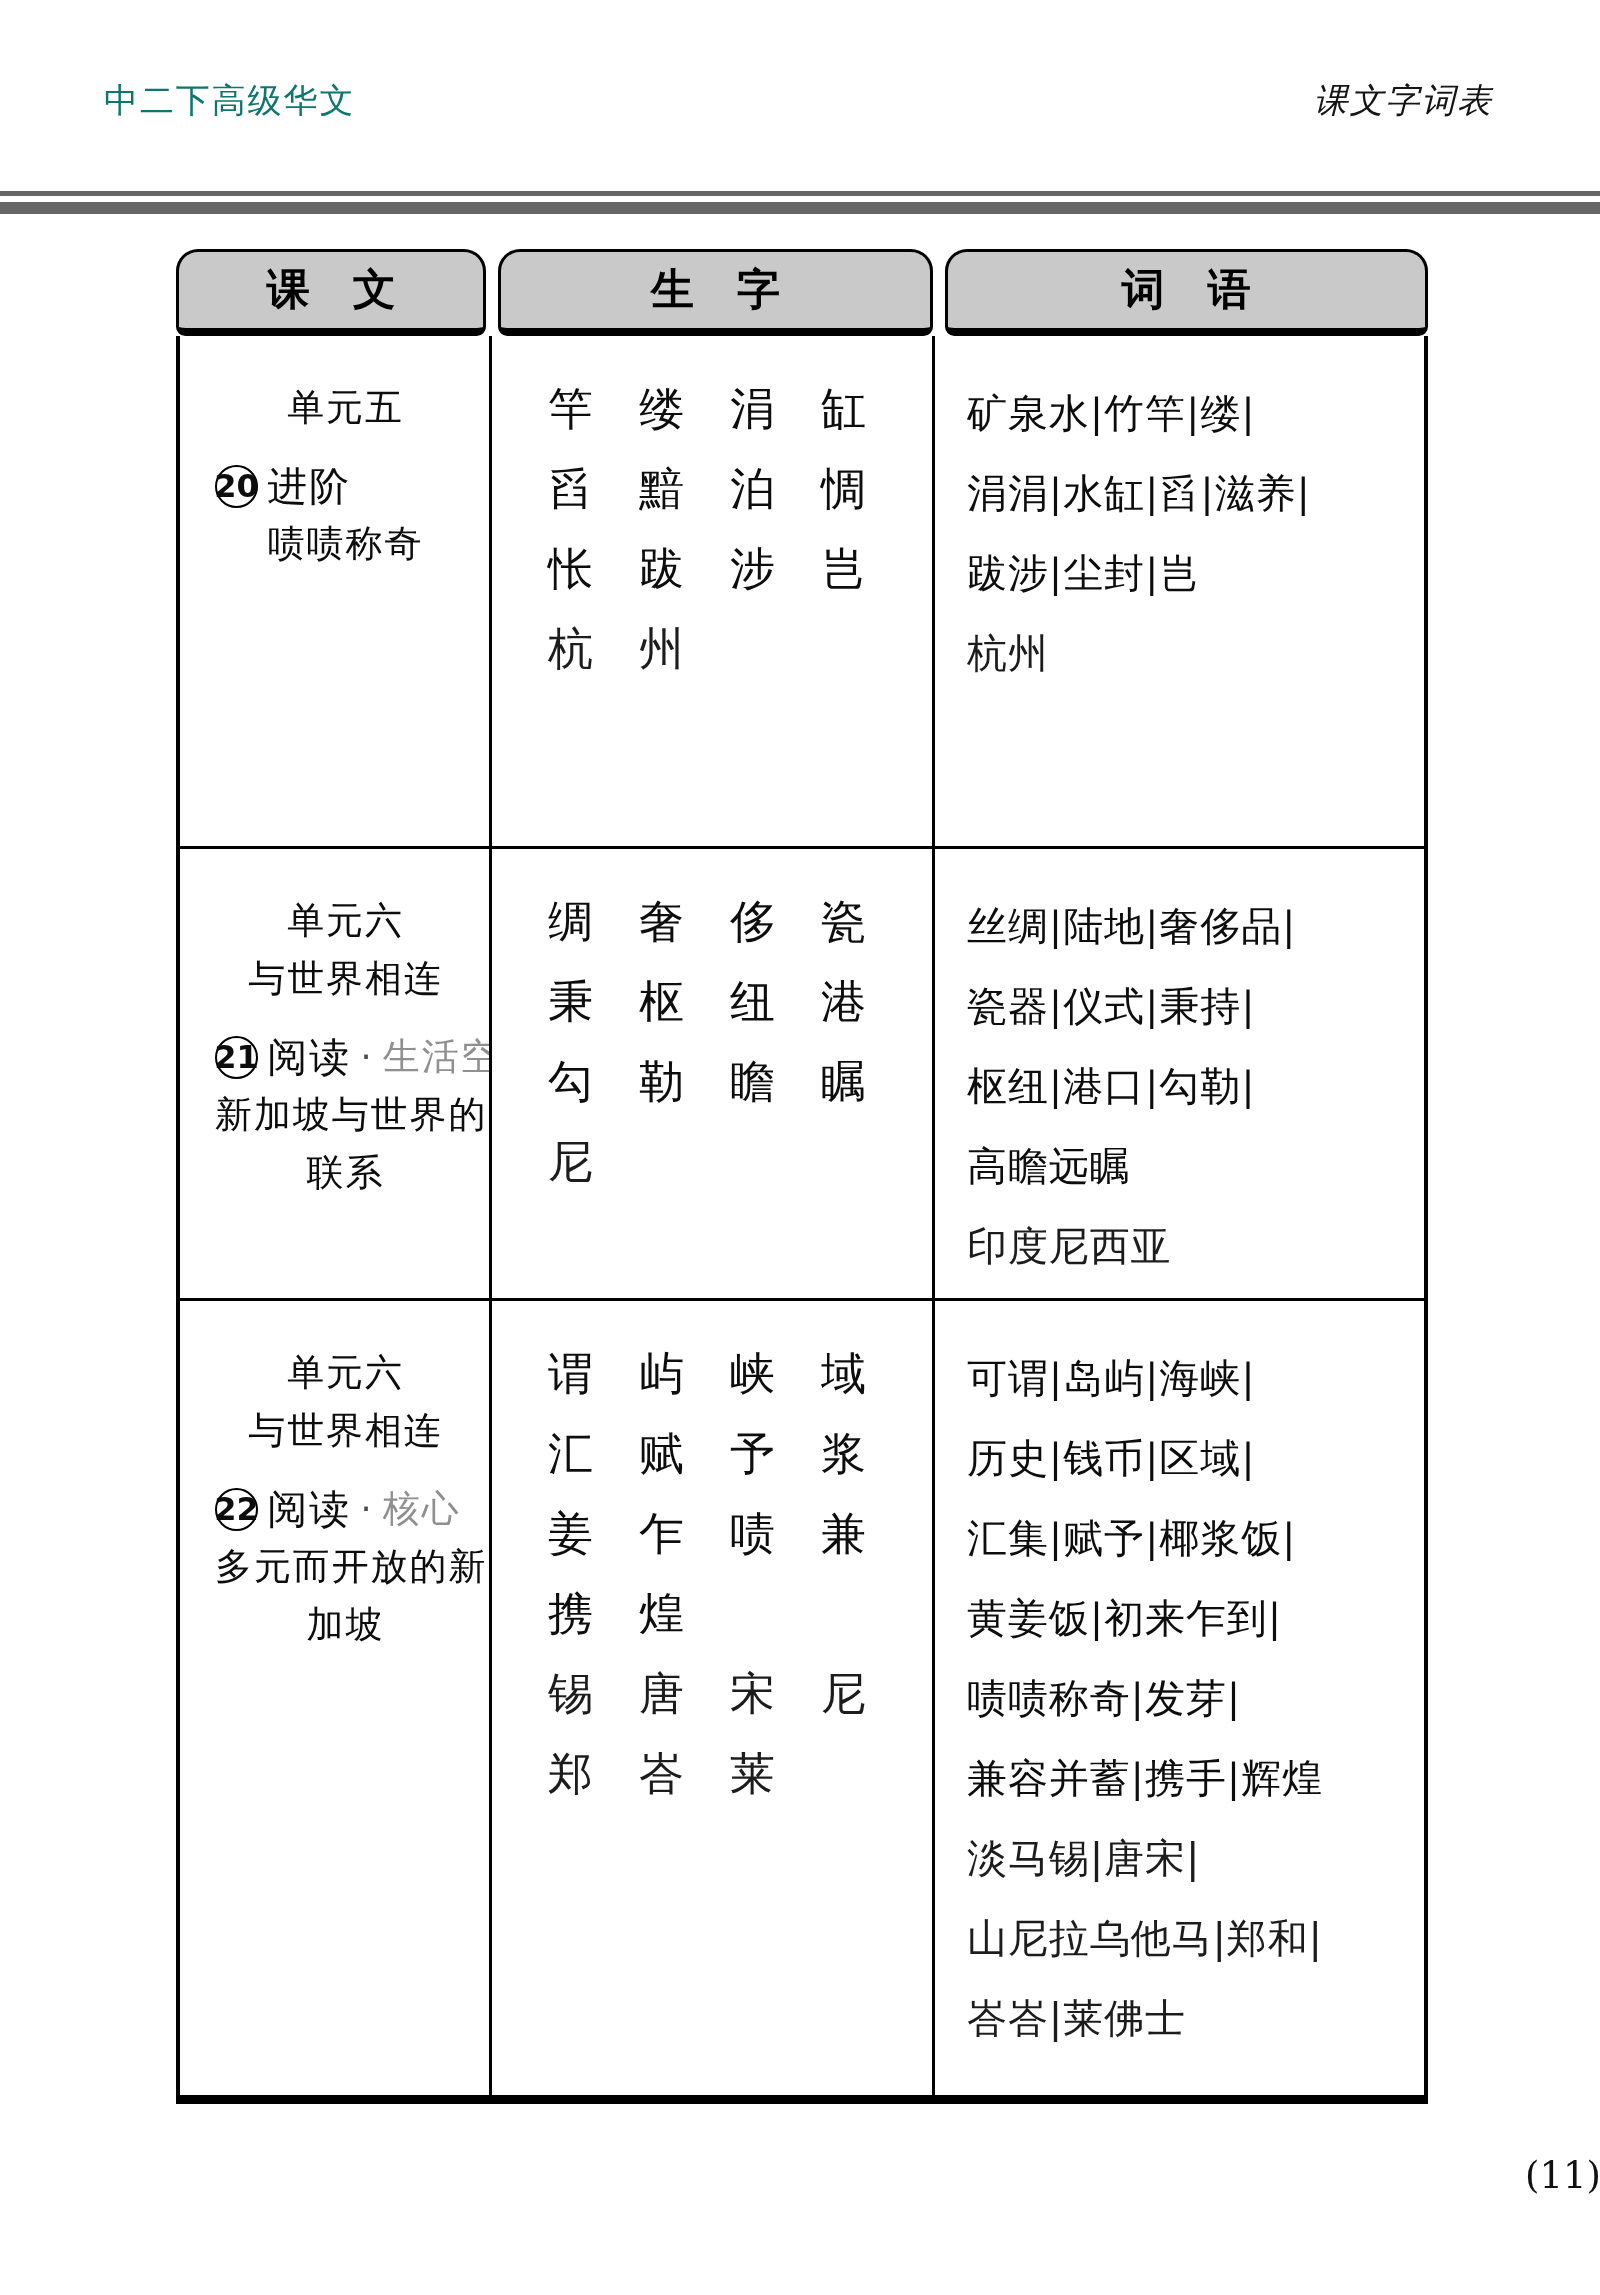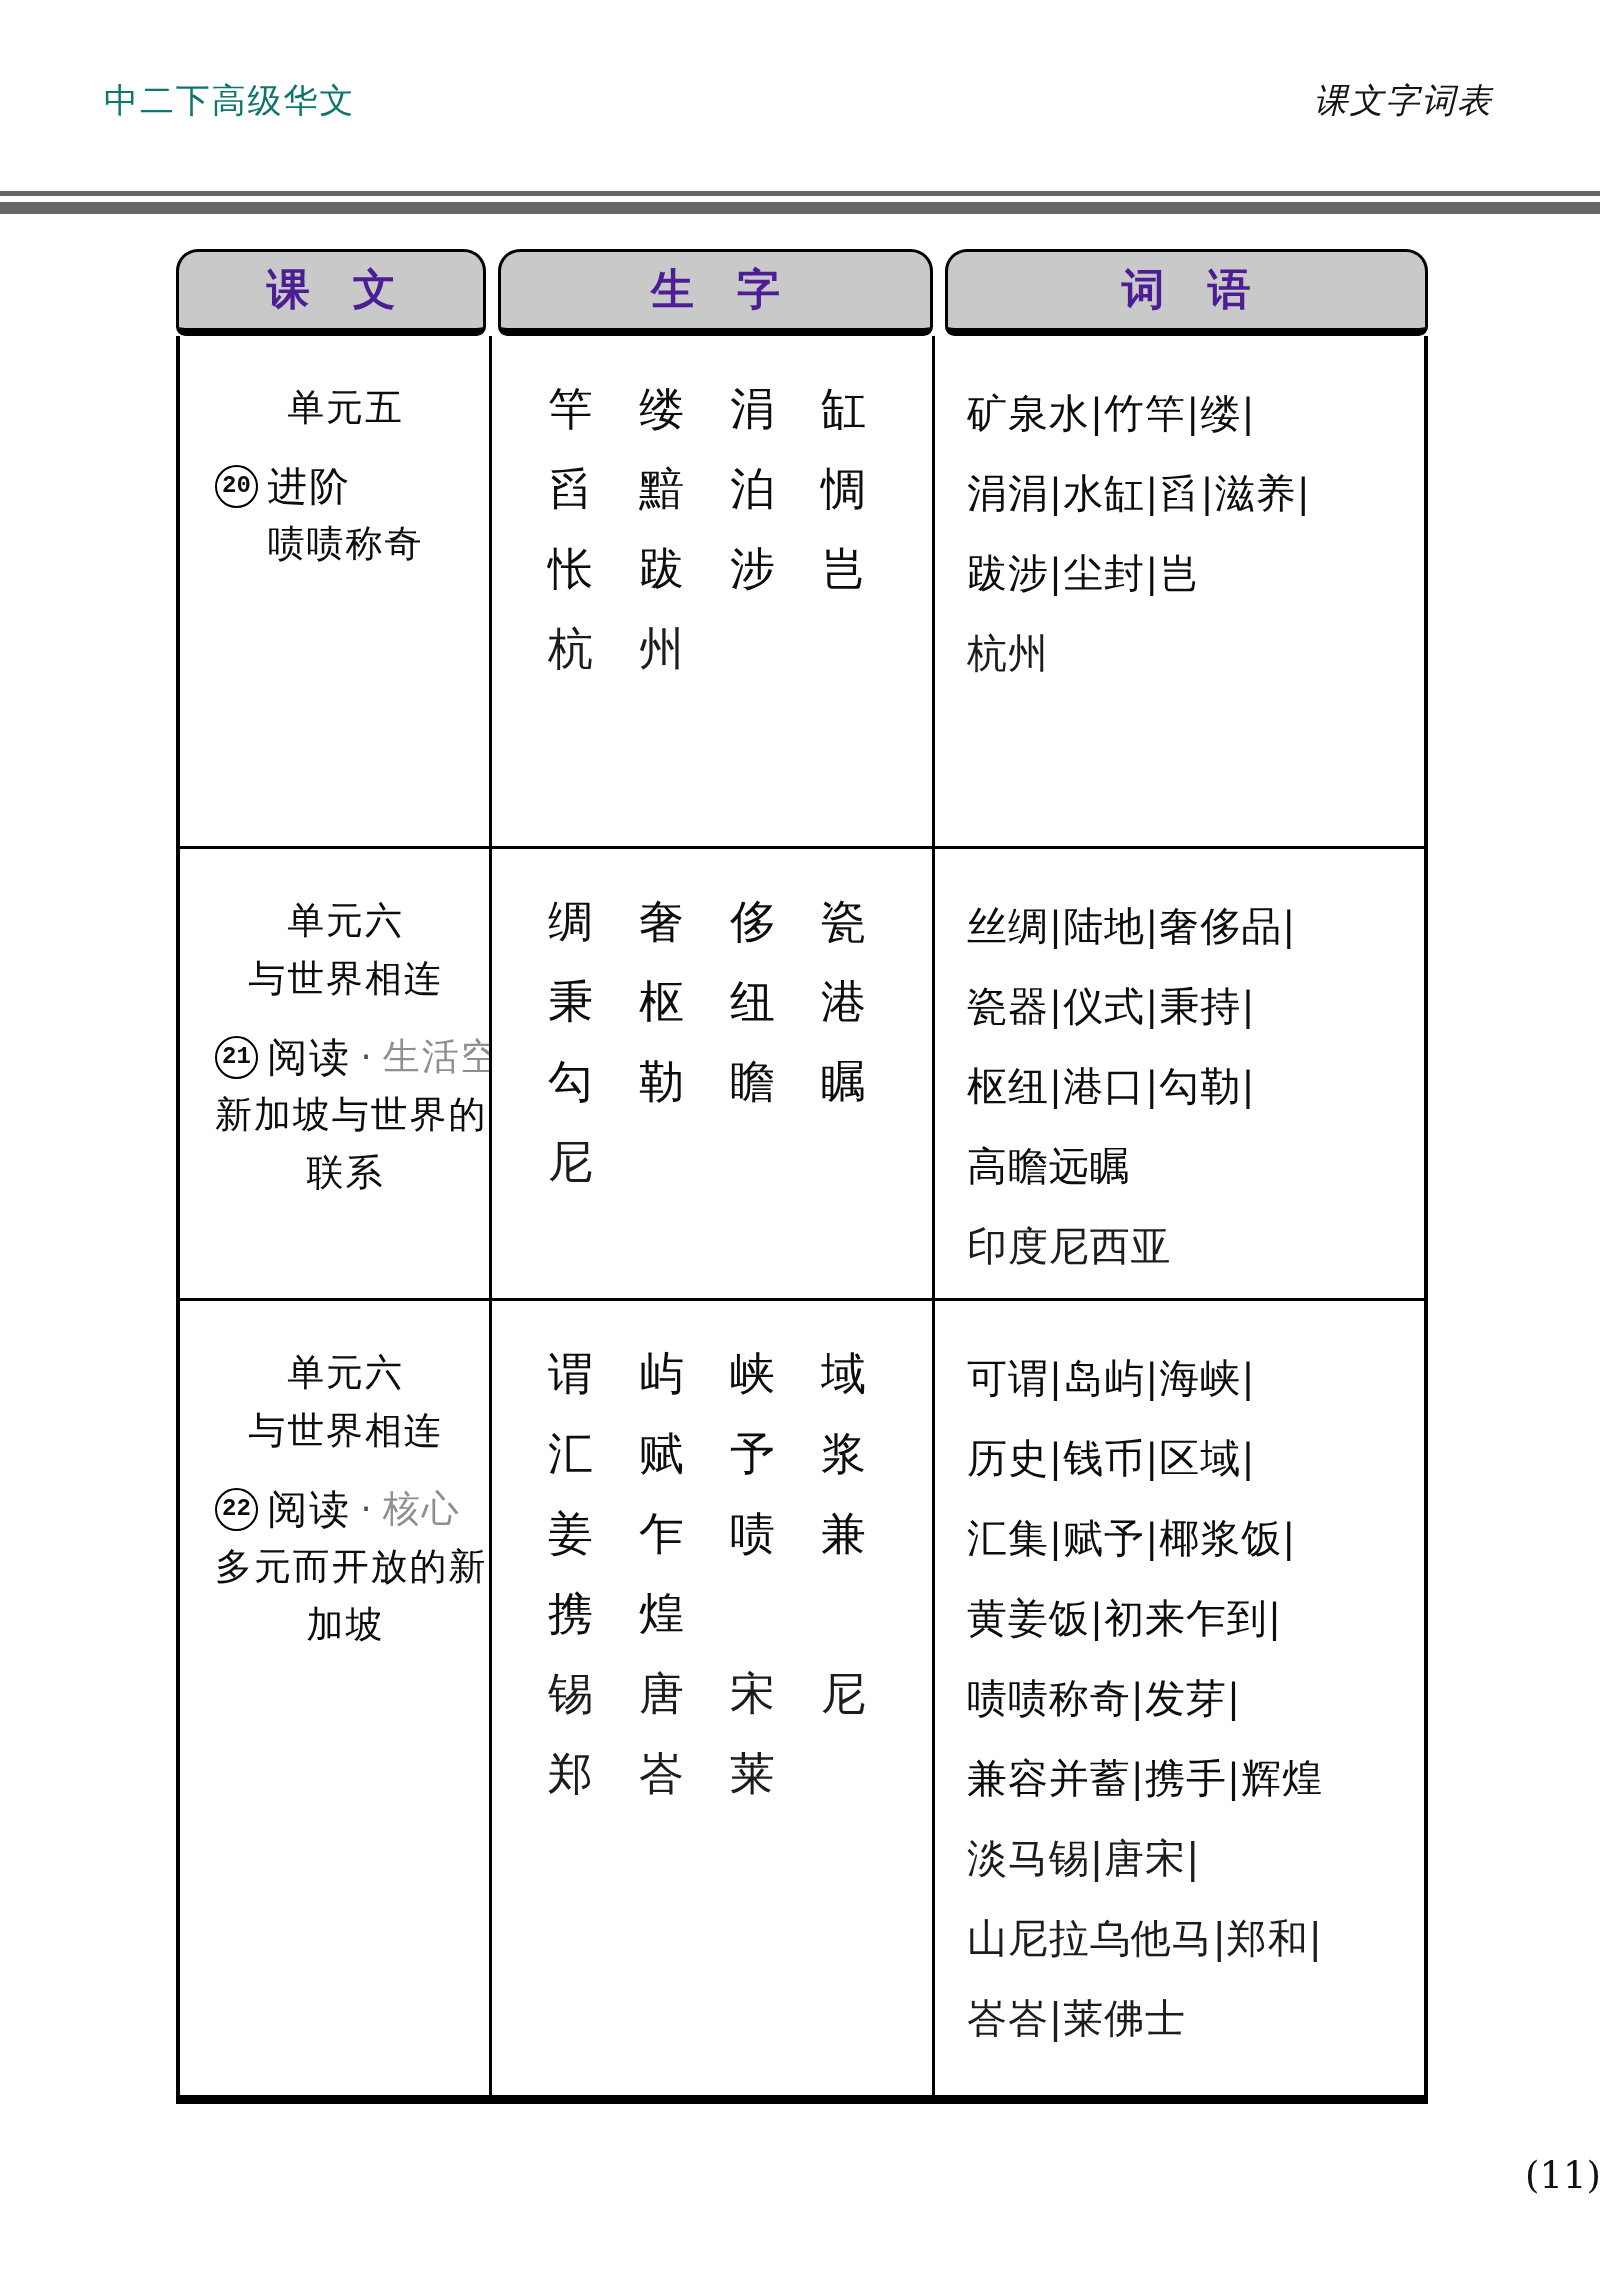--- a/index.html
+++ b/index.html
@@ -22,21 +22,21 @@
   .rule-thick{top:202px;height:12px;}
 
   
   .vocab-table{position:absolute;left:176px;top:249px;width:1252px;}
   .thead{display:grid;grid-template-columns:316px 447px 1fr;height:87px;}
   .th{
     margin:0 5.6px;background:#c9c9c9;
     border:3.7px solid #000;border-bottom:8.3px solid #000;
     border-radius:22px 22px 9.3px 9.3px;
     display:flex;align-items:center;justify-content:center;
-    font-weight:bold;font-size:43px;color:#4c1d95;
+    font-weight:bold;font-size:43px;color:#000000;
   }
   .th:first-child{margin-left:0;}
   .th:last-child{margin-right:0;}
 
   .tbody{
     border:4.6px solid #000;border-top:none;border-bottom:9.3px solid #000;
     background:#fff;
   }
   .tr{display:grid;grid-template-columns:312px 443px 1fr;border-bottom:3.7px solid #000;}
   .tr:last-child{border-bottom:none;}
@@ -51,21 +51,21 @@
   .hei,.sans{font-family:"DejaVu Sans","Liberation Sans",sans-serif;}
   .sans{color:#1c1c1c;font-weight:normal;}
 
   
   .td-lesson{padding:43px 13px 0 35px;text-align:center;}
   .lesson-line{font-size:37px;line-height:58px;letter-spacing:1.9px;white-space:nowrap;}
   .lesson-heading{margin-top:20.4px;display:flex;align-items:center;white-space:nowrap;}
   .num-circle{
     flex:0 0 auto;width:39px;height:39px;border:2.8px solid #000;border-radius:50%;
     display:inline-flex;align-items:center;justify-content:center;
-    font-weight:bold;font-size:24px;letter-spacing:0;font-family:Liberation Mono, monospace;
+    font-weight:bold;font-size:32px;letter-spacing:0;
   }
   .lesson-label{font-weight:normal;font-size:40px;margin-left:9.3px;letter-spacing:1.9px;}
   .dot{margin:0 9.3px;color:#4a4a4a;font-size:35px;}
   .lesson-suffix{color:#8f8f8f;font-size:37px;letter-spacing:1.9px;}
 
   
   .td-chars{padding:33px 43px 0 33px;}
   .char-line{
     display:grid;grid-template-columns:repeat(4,1fr);justify-items:center;
     font-size:45px;line-height:80px;

